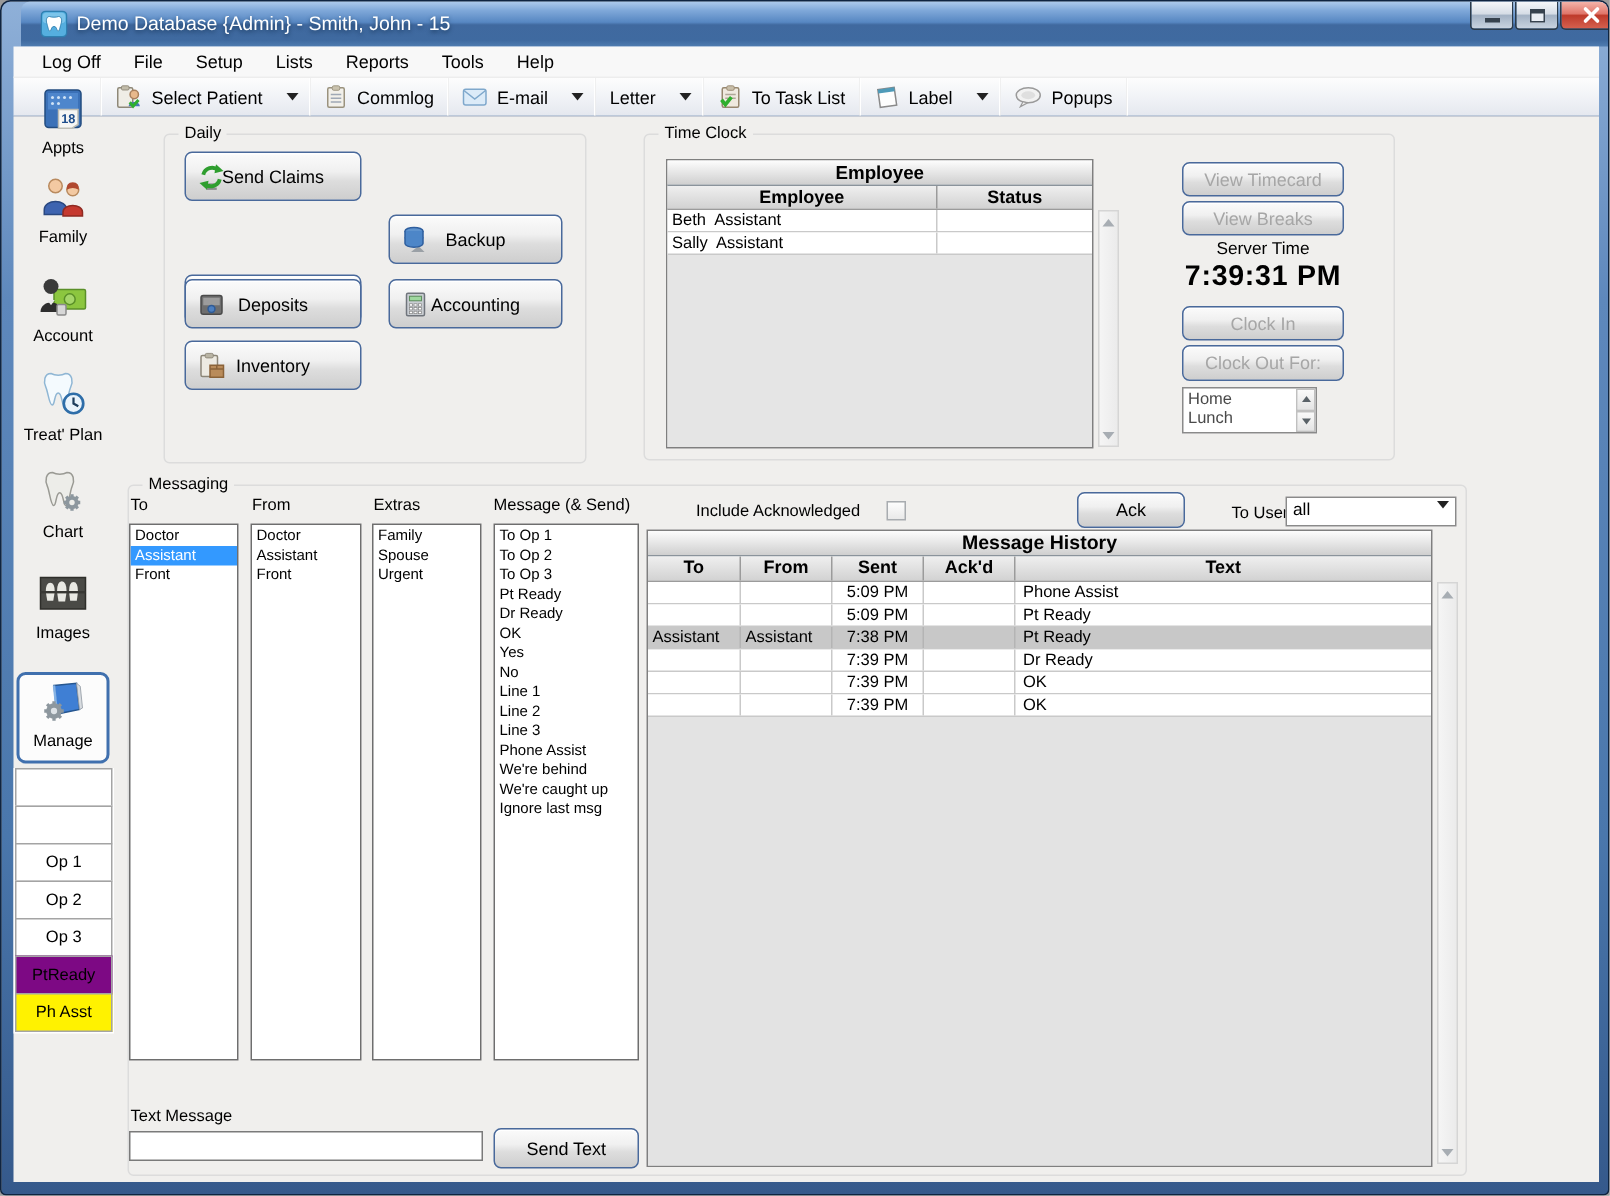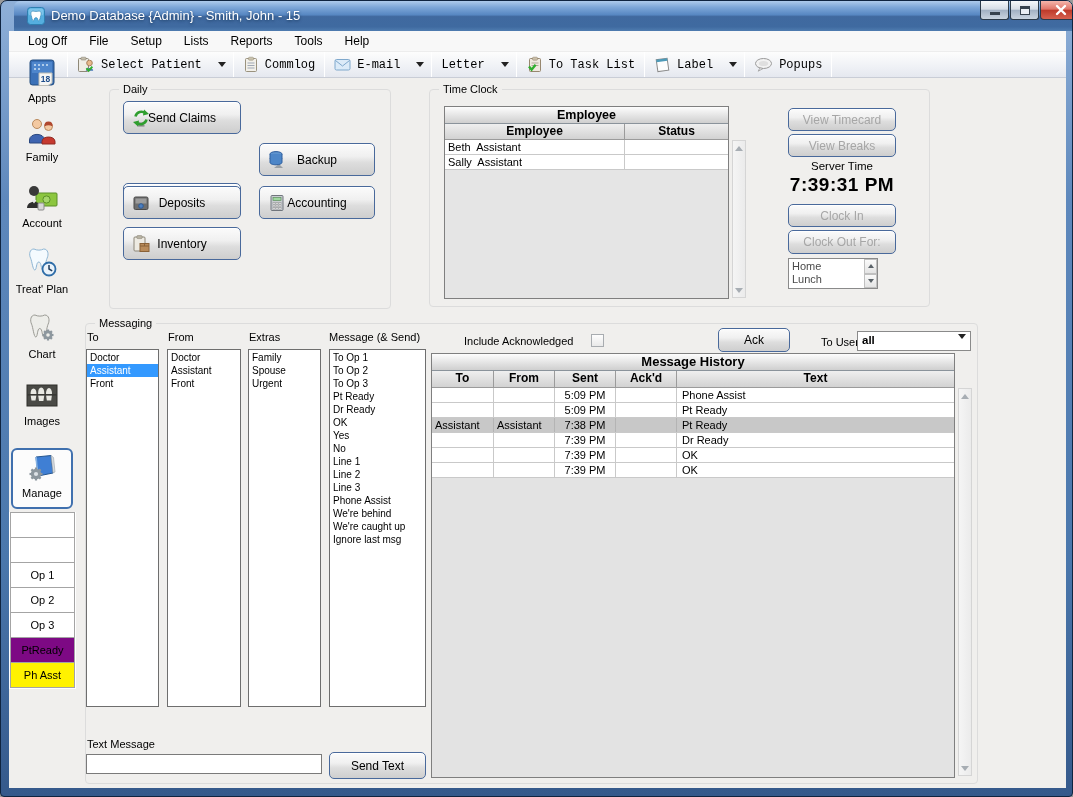--- a/index.html
+++ b/index.html
@@ -29,21 +29,21 @@
   
   .menubar{position:absolute;left:8px;top:30px;width:1057px;height:21px;background:#F8F8F8;
     display:flex;align-items:center;font-size:12px;border-bottom:1px solid #EDEDED;}
   .menu-item{padding:0 11px;line-height:21px;cursor:default;}
   .menu-item:first-child{margin-left:8px;}
   .toolbar{position:absolute;left:8px;top:51px;width:1057px;height:26px;
     background:linear-gradient(180deg,#FDFDFD 0%,#F0F2F6 55%,#E5E8EF 100%);
     border-bottom:1px solid #C9CDD6;display:flex;align-items:stretch;font-size:12px;}
   .tb-spacer{width:58px;}
   .tb-sep{width:1px;background:#C6C6C6;border-right:1px solid #FFFFFF;}
-  .tb-btn{display:flex;align-items:center;gap:6px;padding:0 9px;white-space:nowrap;font-family:Liberation Mono, monospace;}
+  .tb-btn{display:flex;align-items:center;gap:6px;padding:0 9px;white-space:nowrap;}
   .tb-arrow{display:flex;align-items:center;padding:0 7px;}
   .tri-dn-s{width:0;height:0;border-left:4px solid transparent;border-right:4px solid transparent;border-top:5px solid #222;}
   
   .content{position:absolute;left:8px;top:77px;width:1057px;height:710px;background:#F0EFED;}
   
   .module{position:absolute;left:8px;width:66px;text-align:center;font-size:11px;cursor:default;}
   .mod-label{margin-top:1px;}
   .module-selected{position:absolute;left:10px;width:62px;height:61px;text-align:center;font-size:11px;
     background:#FCFCFC;border:2px solid #4070AE;border-radius:6px;padding-top:3px;}
   .ops-panel{position:absolute;left:8px;top:511px;width:67px;background:#fff;padding:1px;}
@@ -508,21 +508,21 @@
     <div class="lb-item">Ignore last msg</div>
   </div>
 
   <div class="small-label" style="left:463px;top:334px;">Include Acknowledged</div>
   <span class="checkbox" style="left:590px;top:333px;"></span>
 
   <div class="btn3d" style="left:717px;top:327px;width:72px;height:24px;">
     <span>Ack</span>
   </div>
   <div class="small-label" style="left:820px;top:335px;">To User</div>
-  <div class="combo" style="left:856px;top:330px;width:114px;height:20px;font-weight:bold;">
+  <div class="combo" style="left:856px;top:330px;width:114px;height:20px;">
     <span class="val">all</span>
     <span class="ar"><span class="tri-dn-s"></span></span>
   </div>
 
   <div class="grid" style="left:430px;top:352px;width:524px;height:425px;">
     <div class="g-title" style="font-size:13px;">Message History</div>
     <div class="g-header" style="height:17px;">
       <div class="hc-to">To</div>
       <div class="hc-from">From</div>
       <div class="hc-sent">Sent</div>

